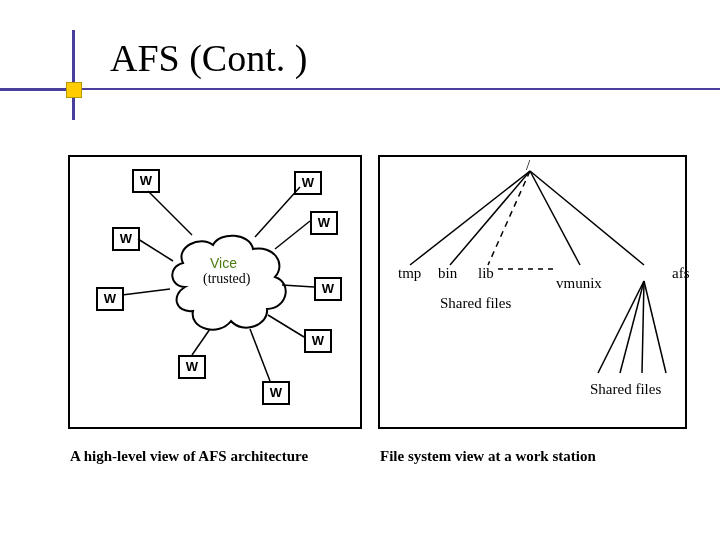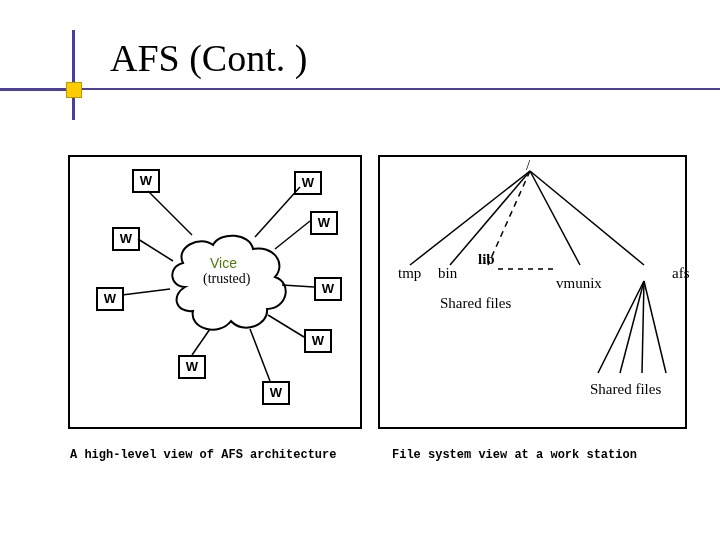--- a/index.html
+++ b/index.html
@@ -125,26 +125,26 @@
   .tree-label {
     position: absolute;
     font-family: "Times New Roman", serif;
     font-size: 15px;
     text-align: center;
   }
   
   .caption {
     position: absolute;
     top: 448px;
-    font-family: Liberation Mono, monospace;
-    font-size: 12px;
+    font-family: Liberation Serif, serif;
+    font-size: 15px;
     font-weight: bold;
   }
   .caption-left { left: 70px; }
-  .caption-right { left: 392px; }
+  .caption-right { left: 380px; }
 </style>
 </head>
 <body>
 
 <div class="slide">
 
   <div class="title-vline"></div>
   <div class="title-lines">
     <div class="h-line"></div>
     <div class="h-line2"></div>
@@ -206,21 +206,21 @@
       <line x1="118" y1="112" x2="176" y2="112" stroke="#000" stroke-width="1.5" stroke-dasharray="5,5"></line>
 
       <line x1="264" y1="124" x2="218" y2="216" stroke="#000" stroke-width="1.5"></line>
       <line x1="264" y1="124" x2="240" y2="216" stroke="#000" stroke-width="1.5"></line>
       <line x1="264" y1="124" x2="262" y2="216" stroke="#000" stroke-width="1.5"></line>
       <line x1="264" y1="124" x2="286" y2="216" stroke="#000" stroke-width="1.5"></line>
     </svg>
     <div class="tree-label" style="left:146px; top:0px;">/</div>
     <div class="tree-label" style="left:18px; top:108px;">tmp</div>
     <div class="tree-label" style="left:58px; top:108px;">bin</div>
-    <div class="tree-label" style="left:98px; top:94px;font-weight:bold;">lib</div>
+    <div class="tree-label" style="left:98px; top:108px;">lib</div>
     <div class="tree-label" style="left:176px; top:118px;">vmunix</div>
     <div class="tree-label" style="left:252px; top:108px;margin-left:40px;">afs</div>
     <div class="tree-label" style="left:60px; top:138px;">Shared files</div>
     <div class="tree-label" style="left:210px; top:224px;text-align:center;">Shared files</div>
   </div>
 
   <div class="caption caption-left">A high-level view of AFS architecture</div>
   <div class="caption caption-right">File system view at a work station</div>
 
 </div>

